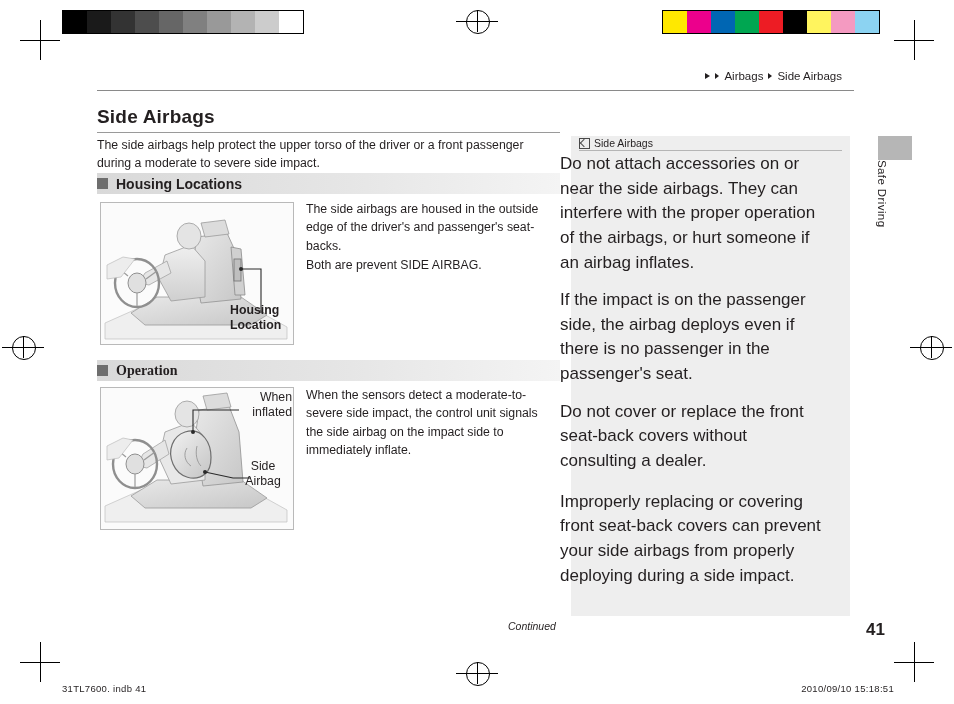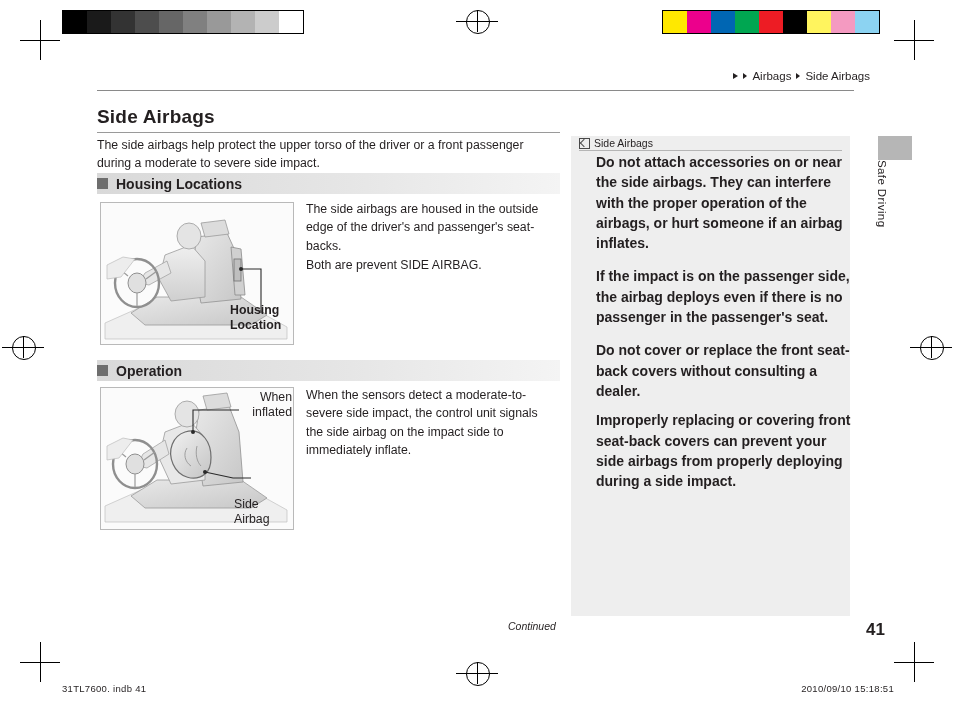--- a/index.html
+++ b/index.html
@@ -71,21 +71,21 @@
   .page {
     position: absolute;
     left: 0;
     top: 0;
     width: 954px;
     height: 704px;
   }
 
   .breadcrumb {
     position: absolute;
-    right: 84px;
+    right: 112px;
     top: 70px;
     font-size: 11.5px;
     color: #231f20;
     display: flex;
     align-items: center;
     gap: 5px;
     text-align: center;
   }
   .breadcrumb .tri {
     display: inline-block;
@@ -151,21 +151,21 @@
     height: 11px;
     background: #6e6e6e;
     margin-left: 0px;
     margin-right: 8px;
   }
   .section-head .label {
     font-size: 14px;
     font-weight: bold;
   }
   #sec-housing { top: 173px; }
-  #sec-operation { top: 360px; }
+  #sec-operation { top: 360px; font-family: Liberation Serif, serif; }
 
   
   .illus {
     position: absolute;
     border: 1px solid #b9b9b9;
     background: #fafafa;
     overflow: hidden;
   }
   #illus-housing { left: 100px; top: 202px; width: 192px; height: 141px; }
   #illus-operation { left: 100px; top: 387px; width: 192px; height: 141px; }
@@ -180,21 +180,21 @@
   #txt-operation { left: 306px; top: 386px; width: 248px; }
 
   .callout {
     position: absolute;
     font-size: 12.3px;
     line-height: 1.24;
     color: #231f20;
   }
   #callout-housing { left: 230px; top: 303px; width: 62px; font-weight: bold; }
   #callout-when { left: 232px; top: 390px; width: 60px; text-align: right; }
-  #callout-side { left: 234px; top: 497px; width: 58px; }
+  #callout-side { left: 234px; top: 459px; width: 58px; text-align: center; }
 
   
   .notice-panel {
     position: absolute;
     left: 571px;
     top: 136px;
     width: 279px;
     height: 480px;
     background: #eeeeee;
   }
@@ -226,29 +226,28 @@
   .notice-rule {
     position: absolute;
     left: 579px;
     top: 150px;
     width: 263px;
     height: 1px;
     background: #b5b5b5;
   }
   .notice-body {
     position: absolute;
-    left: 596px;
+    left: 560px;
     top: 152px;
     width: 262px;
-    font-size: 14px;
+    font-size: 17px;
     line-height: 1.45;
-    font-weight: bold;
   }
   .notice-body p { margin: 0 0 13px 0; }
-  .notice-body p.tight { margin-bottom: 9px; }
+  .notice-body p.tight { margin-bottom: 16px; }
 
   
   .side-tab {
     position: absolute;
     left: 878px;
     top: 136px;
     width: 34px;
     height: 24px;
     background: #b6b6b6;
   }

